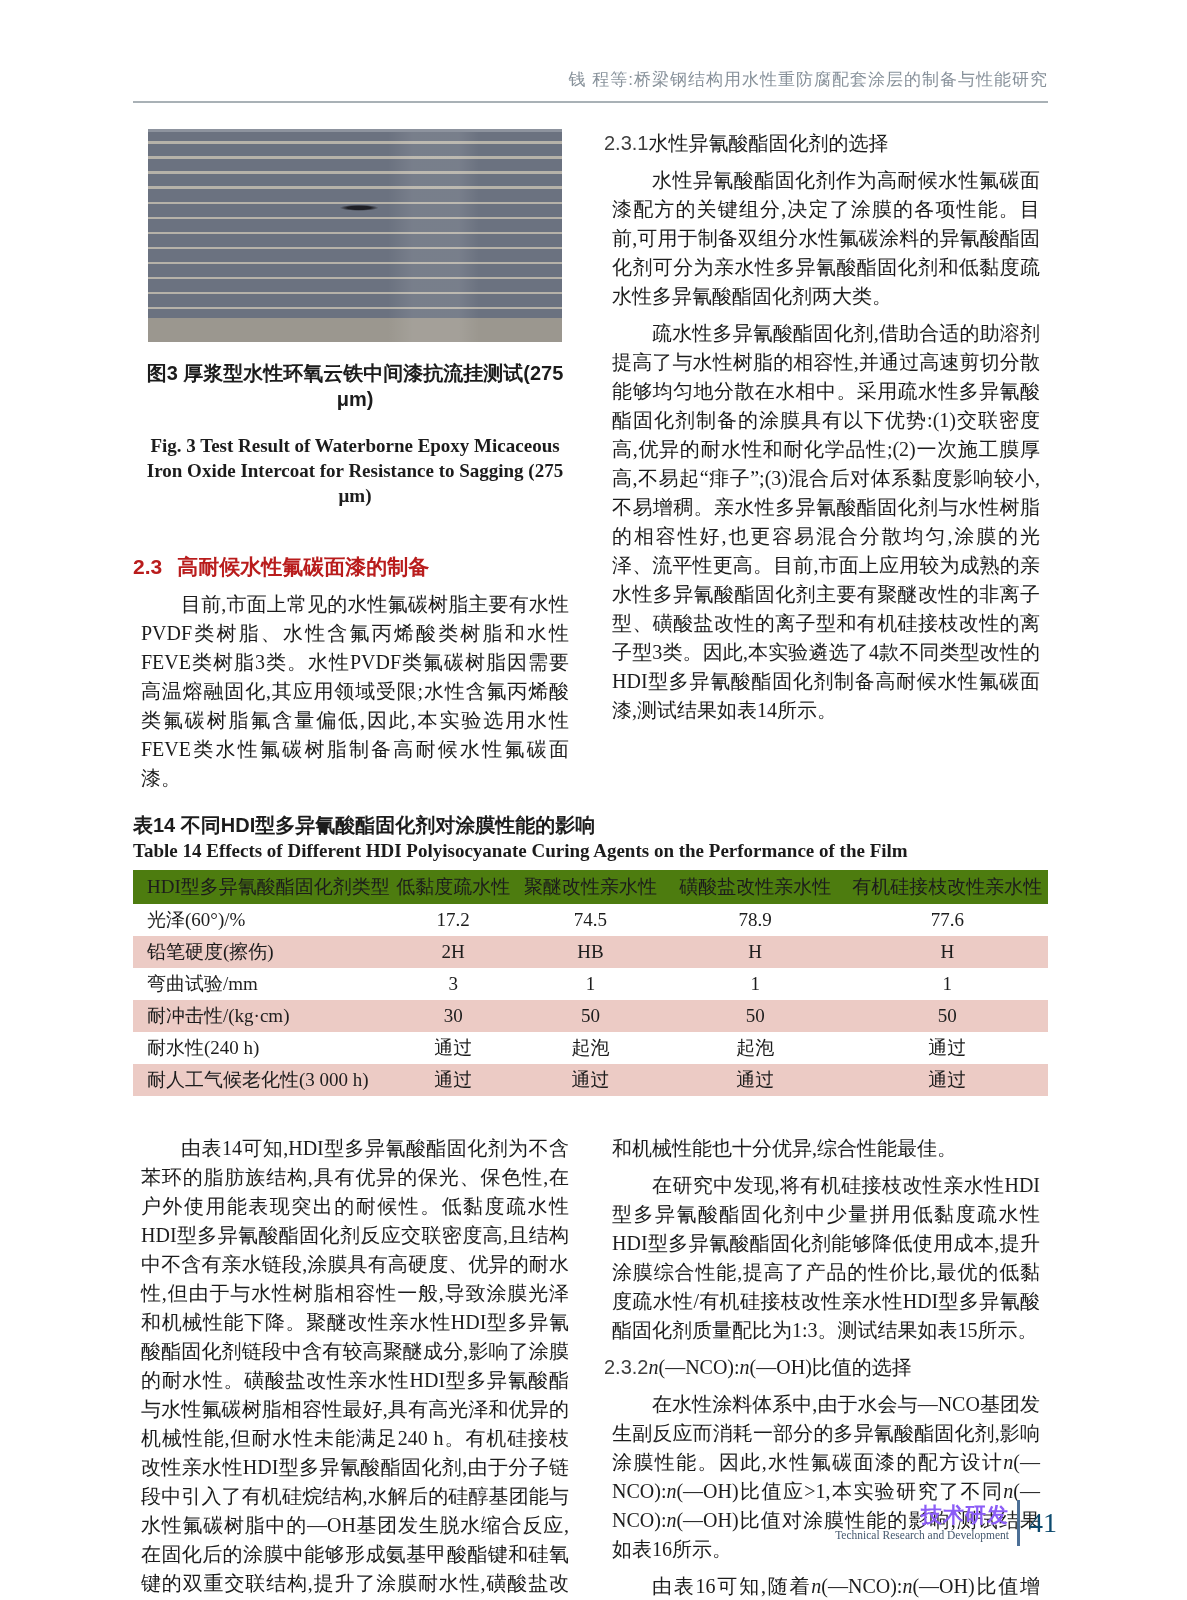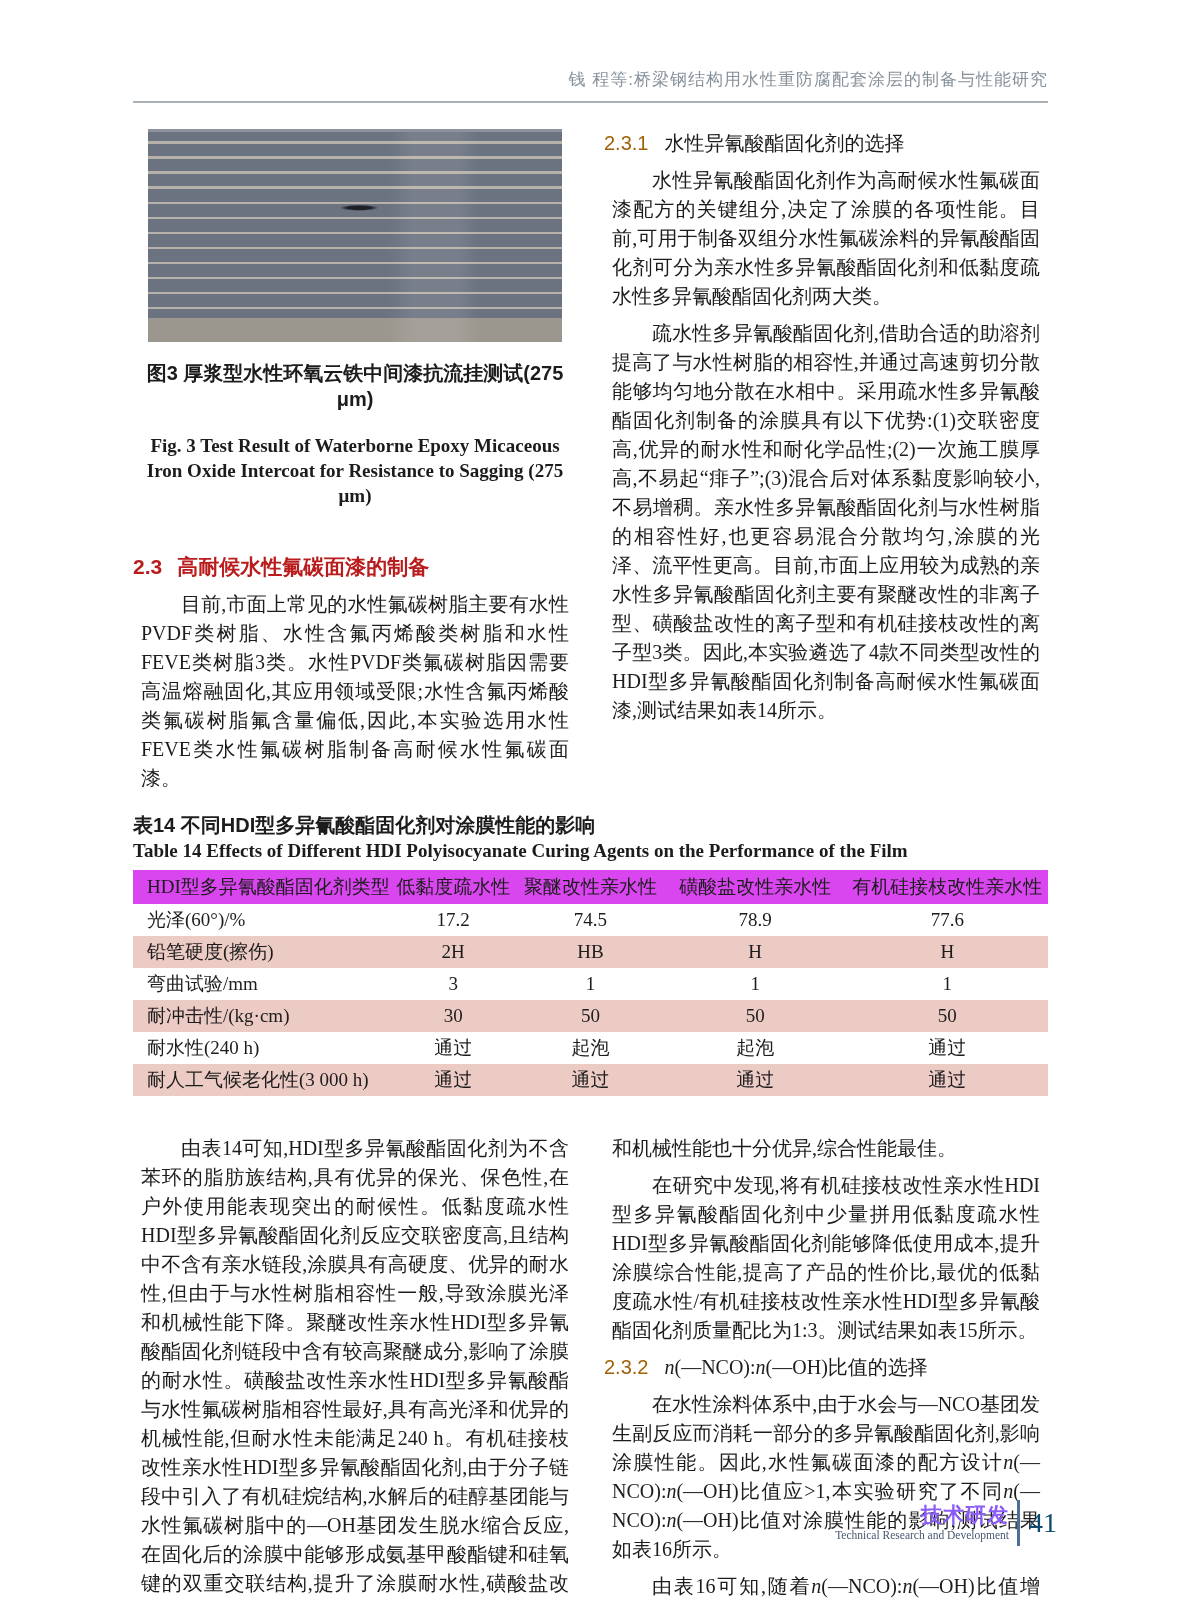--- a/index.html
+++ b/index.html
@@ -36,36 +36,36 @@
   .cap-cn { margin-top:18px; text-align:center; font-size:20px; font-weight:bold;
             font-family:"Liberation Sans","DejaVu Sans",sans-serif; line-height:26px; }
   .cap-en { margin-top:21px; text-align:center; font-size:19px; font-weight:bold;
             line-height:25px; }
 
   
   .sec { margin:44px 0 7px 0; font-size:21px; line-height:30px; color:#b91c1c;
          font-weight:bold; font-family:"Liberation Sans","DejaVu Sans",sans-serif; }
   .sec .num { margin-right:15px; }
   .subsec { margin:0; font-size:20px; line-height:29px; font-weight:normal; }
-  .subsec .num { color:#a16207; font-family:"Liberation Sans","DejaVu Sans",sans-serif;
-                 margin-right:16px; }
+  .subsec .num { color:#404040; font-family:"Liberation Sans","DejaVu Sans",sans-serif;
+                 }
   .it { font-style:italic; }
 
   
   .tableblock { margin-top:12px; }
   .tbl-title-cn { text-align:left; font-size:20px; font-weight:bold; line-height:24px;
                   font-family:"Liberation Sans","DejaVu Sans",sans-serif; }
   .tbl-title-en { text-align:left; font-size:19px; font-weight:bold; line-height:25px;
                   margin-top:1px; }
   table.t14 { width:100%; border-collapse:collapse; table-layout:fixed;
               font-size:19px; margin-top:7px; }
   table.t14 th, table.t14 td { padding:0; height:32px; text-align:center;
               vertical-align:middle; font-weight:normal; white-space:nowrap; }
   table.t14 th:first-child, table.t14 td:first-child { text-align:left; padding-left:14px; }
-  table.t14 thead tr { background:#d946ef; }
+  table.t14 thead tr { background:#4d7c0f; }
   table.t14 thead th { height:34px; }
   table.t14 tbody tr:nth-child(even) { background:#eccbc5; }
 
   
   .footer { position:absolute; top:1500px; right:130px; display:flex;
             align-items:center; }
   .f-left { text-align:right; }
   .f-cn { font-size:21px; font-weight:bold; color:#8b5cf6; line-height:24px;
           font-family:"Liberation Sans","DejaVu Sans",sans-serif; letter-spacing:1px;padding-left:46px; }
   .f-en { font-size:11.5px; color:#45586e; line-height:16px; }

